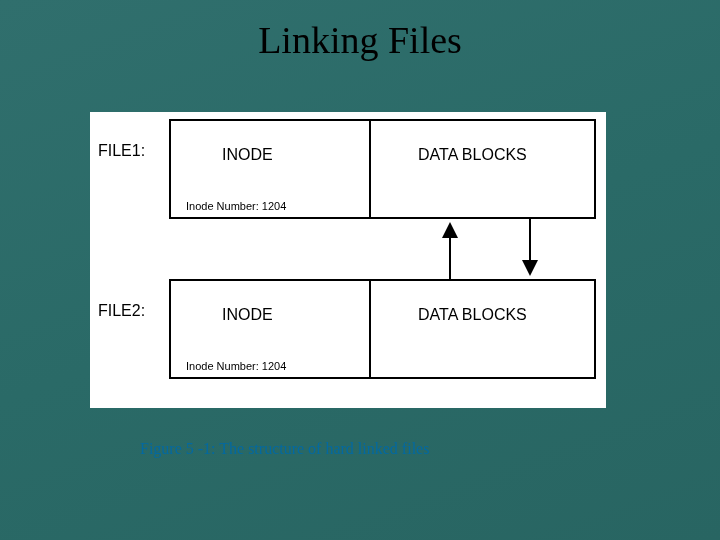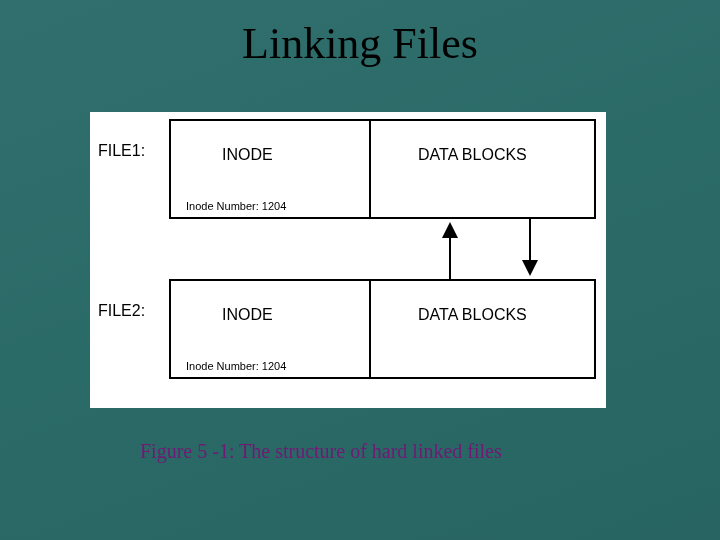--- a/index.html
+++ b/index.html
@@ -16,40 +16,40 @@
     position: relative;
     width: 720px;
     height: 540px;
   }
   .title {
     position: absolute;
     top: 18px;
     left: 0;
     width: 100%;
     text-align: center;
-    font-size: 44px;
+    font-size: 38px;
     color: #000;
   }
   .figure {
     position: absolute;
     left: 90px;
     top: 112px;
     width: 516px;
     height: 296px;
     background: #fff;
   }
   .figure svg {
     display: block;
   }
   .caption {
     position: absolute;
     left: 140px;
     top: 440px;
-    font-size: 20px;
-    color: #701a75;
+    font-size: 16px;
+    color: #0369a1;
   }
   
   text { font-family: Arial, Helvetica, sans-serif; }
 </style>
 </head>
 <body>
 
 <div class="slide">
 
   <div class="title">Linking Files</div>

